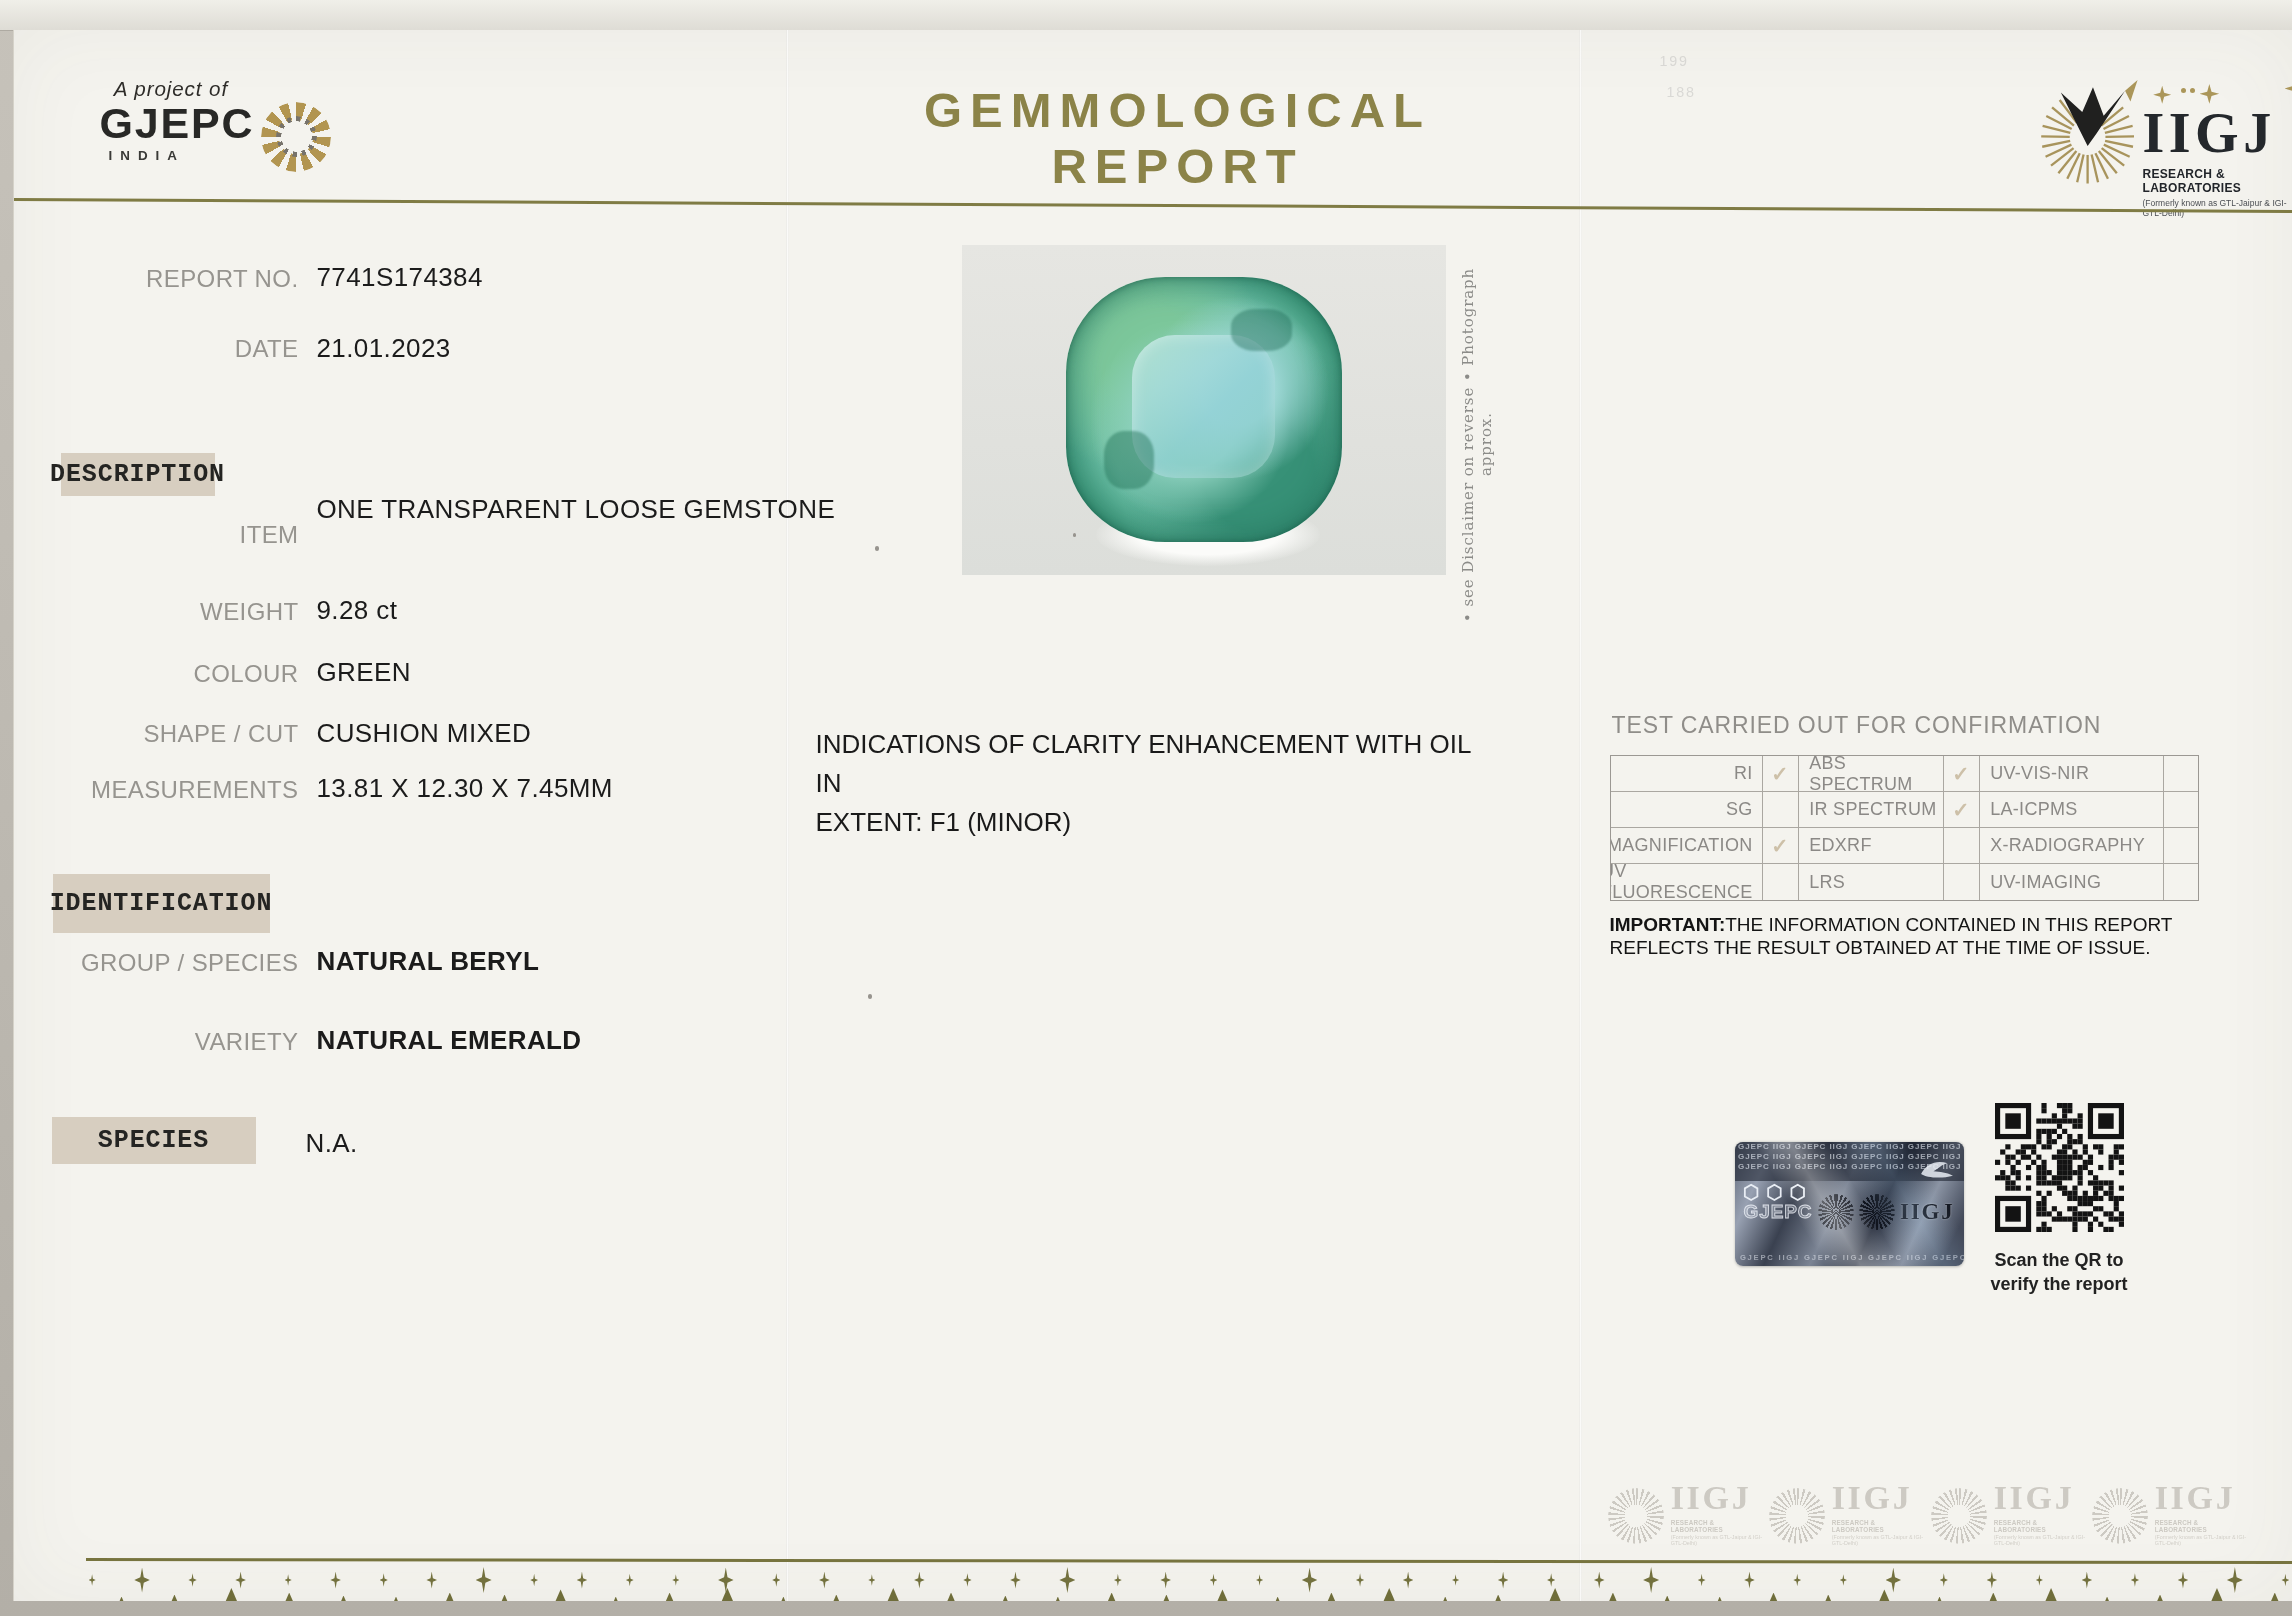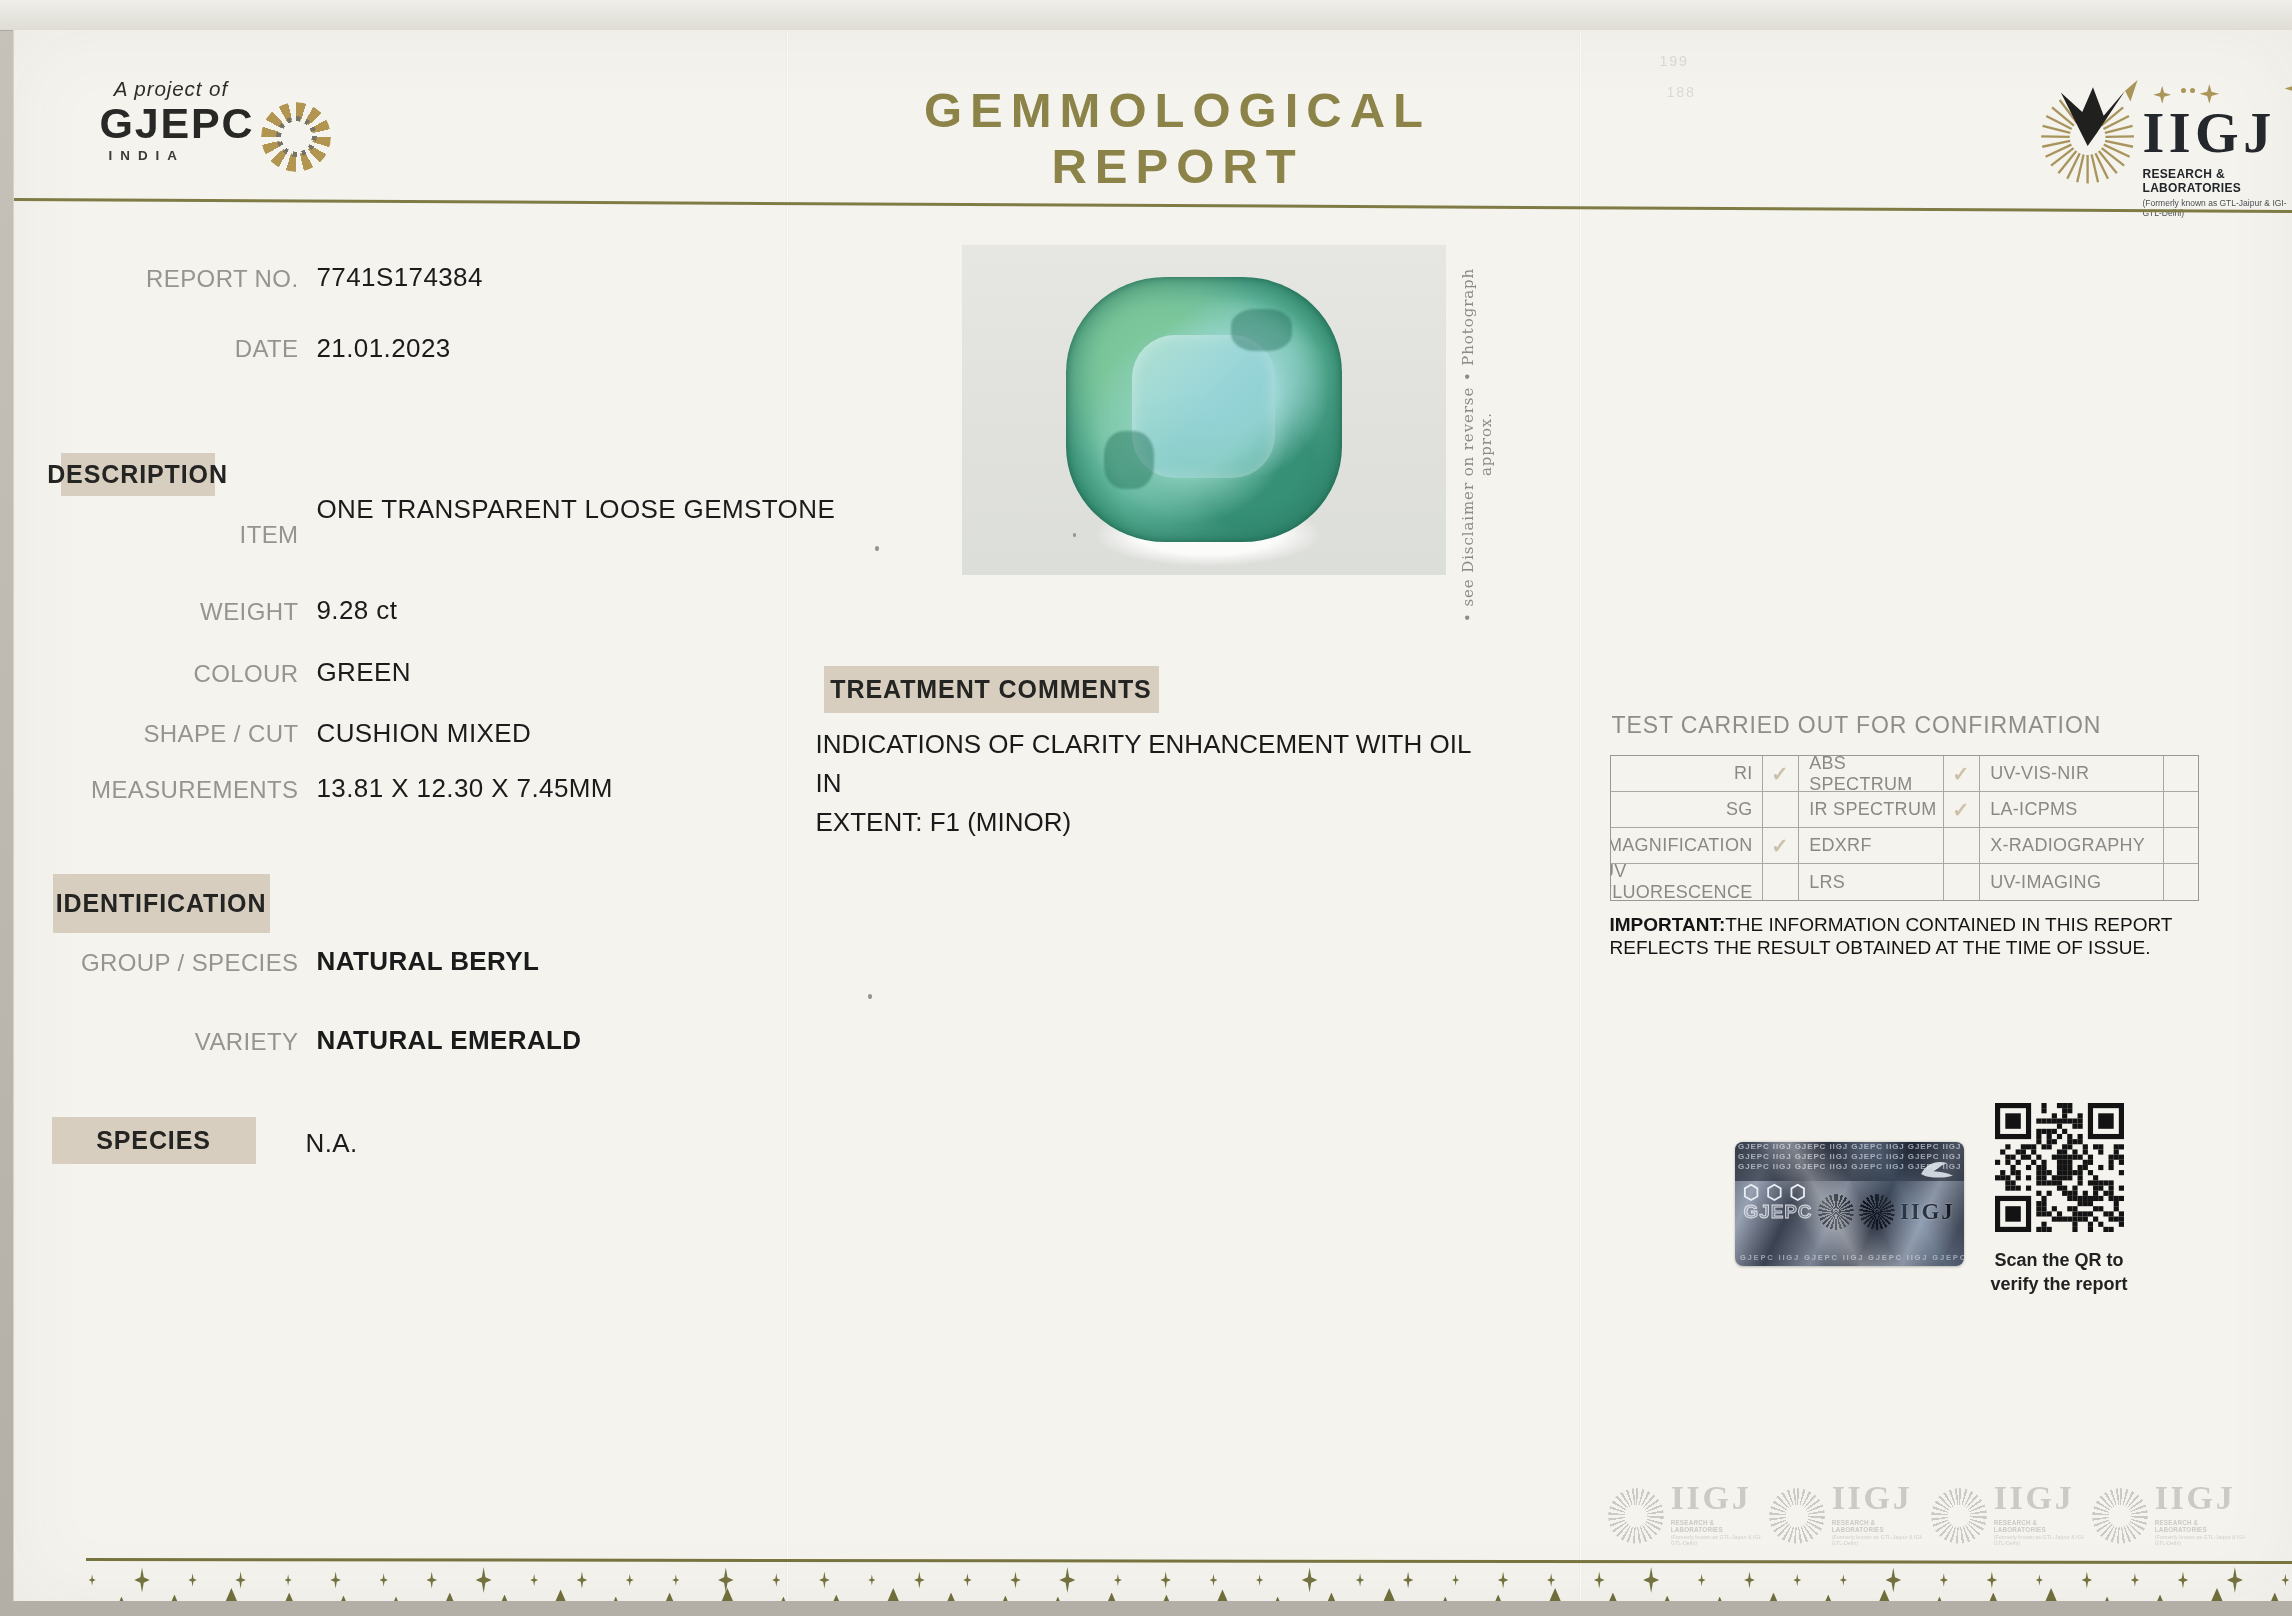--- a/index.html
+++ b/index.html
@@ -46,21 +46,21 @@
   .iigj .tag{font-size:12px;font-weight:bold;color:#22252a;letter-spacing:0.3px;margin-top:6.3px;}
   .iigj .former{font-size:8.5px;color:#4b4e53;margin-top:2.7px;}
   .rule-top{position:absolute;left:0;top:168px;width:2280px;height:2.7px;background:#7f7b44;
     transform:rotate(.3deg);transform-origin:left center;}
 
   
   .lbl{position:absolute;left:36px;width:249px;text-align:right;font-size:24px;color:#96948f;letter-spacing:0.4px;}
   .val{position:absolute;left:303px;font-size:26px;color:#1b1b1b;letter-spacing:0.4px;white-space:nowrap;}
   .val.b{font-weight:bold;}
   .sechead{position:absolute;background:#d7cec0;display:flex;align-items:center;justify-content:center;
-    font-size:25px;color:#242422;letter-spacing:0.9px;font-weight:bold;}
+    font-size:25px;color:#242422;letter-spacing:0.9px;font-weight:bold;font-family:Liberation Mono, monospace;}
 
   
   .photo{position:absolute;left:948px;top:215px;width:484px;height:330px;
     background:linear-gradient(180deg,#e6e6e2 0%,#e0e1dd 60%,#dcdeda 100%);}
   .gem-shadow{position:absolute;left:134px;top:258px;width:224px;height:63px;border-radius:50%;
     background:radial-gradient(ellipse,#fbfbf9 0 45%,rgba(250,250,248,0) 72%);}
   .gem{position:absolute;left:104px;top:32px;width:276px;height:265px;border-radius:36%;
     background:
       radial-gradient(circle at 62% 42%, #9ed8d6 0 16%, rgba(158,216,214,0) 40%),
       radial-gradient(circle at 45% 55%, #8fd2c0 0 22%, rgba(143,210,192,0) 48%),
@@ -252,21 +252,20 @@
   <div class="photo">
     <div class="gem-shadow"></div>
     <div class="gem">
       <div class="table-facet"></div>
       <div class="fleck1"></div>
       <div class="fleck2"></div>
     </div>
   </div>
   <div class="vcaption">• see Disclaimer on reverse • Photograph approx.</div>
 
-  <div class="sechead" style="left:810px;top:636px;width:335px;height:47px">TREATMENT COMMENTS</div>
   <div class="treat-text">
     <div>INDICATIONS OF CLARITY ENHANCEMENT WITH OIL IN</div>
     <div>EXTENT: F1 (MINOR)</div>
   </div>
 
   <div class="speck" style="left:861px;top:516px;width:4.5px;height:4.5px"></div>
   <div class="speck" style="left:1059px;top:503px;width:3.6px;height:3.6px"></div>
   <div class="speck" style="left:854px;top:964px;width:4.5px;height:4.5px"></div>
 
   <div class="tests-head">TEST CARRIED OUT FOR CONFIRMATION</div>

